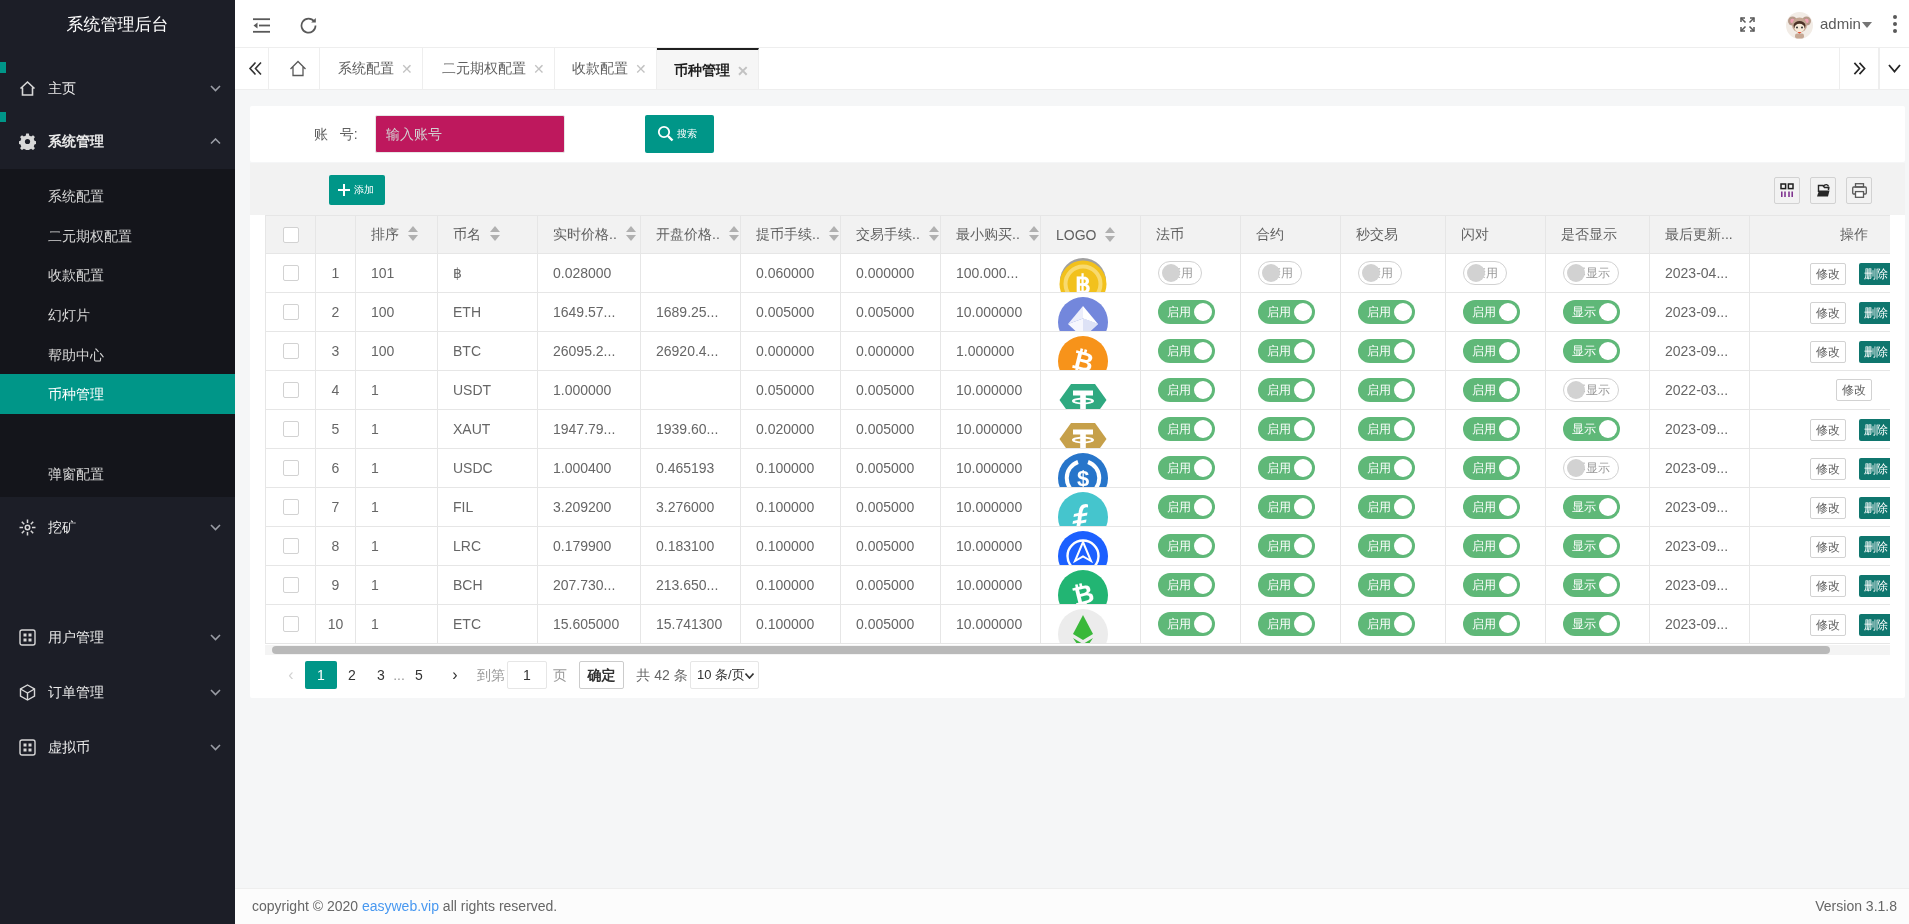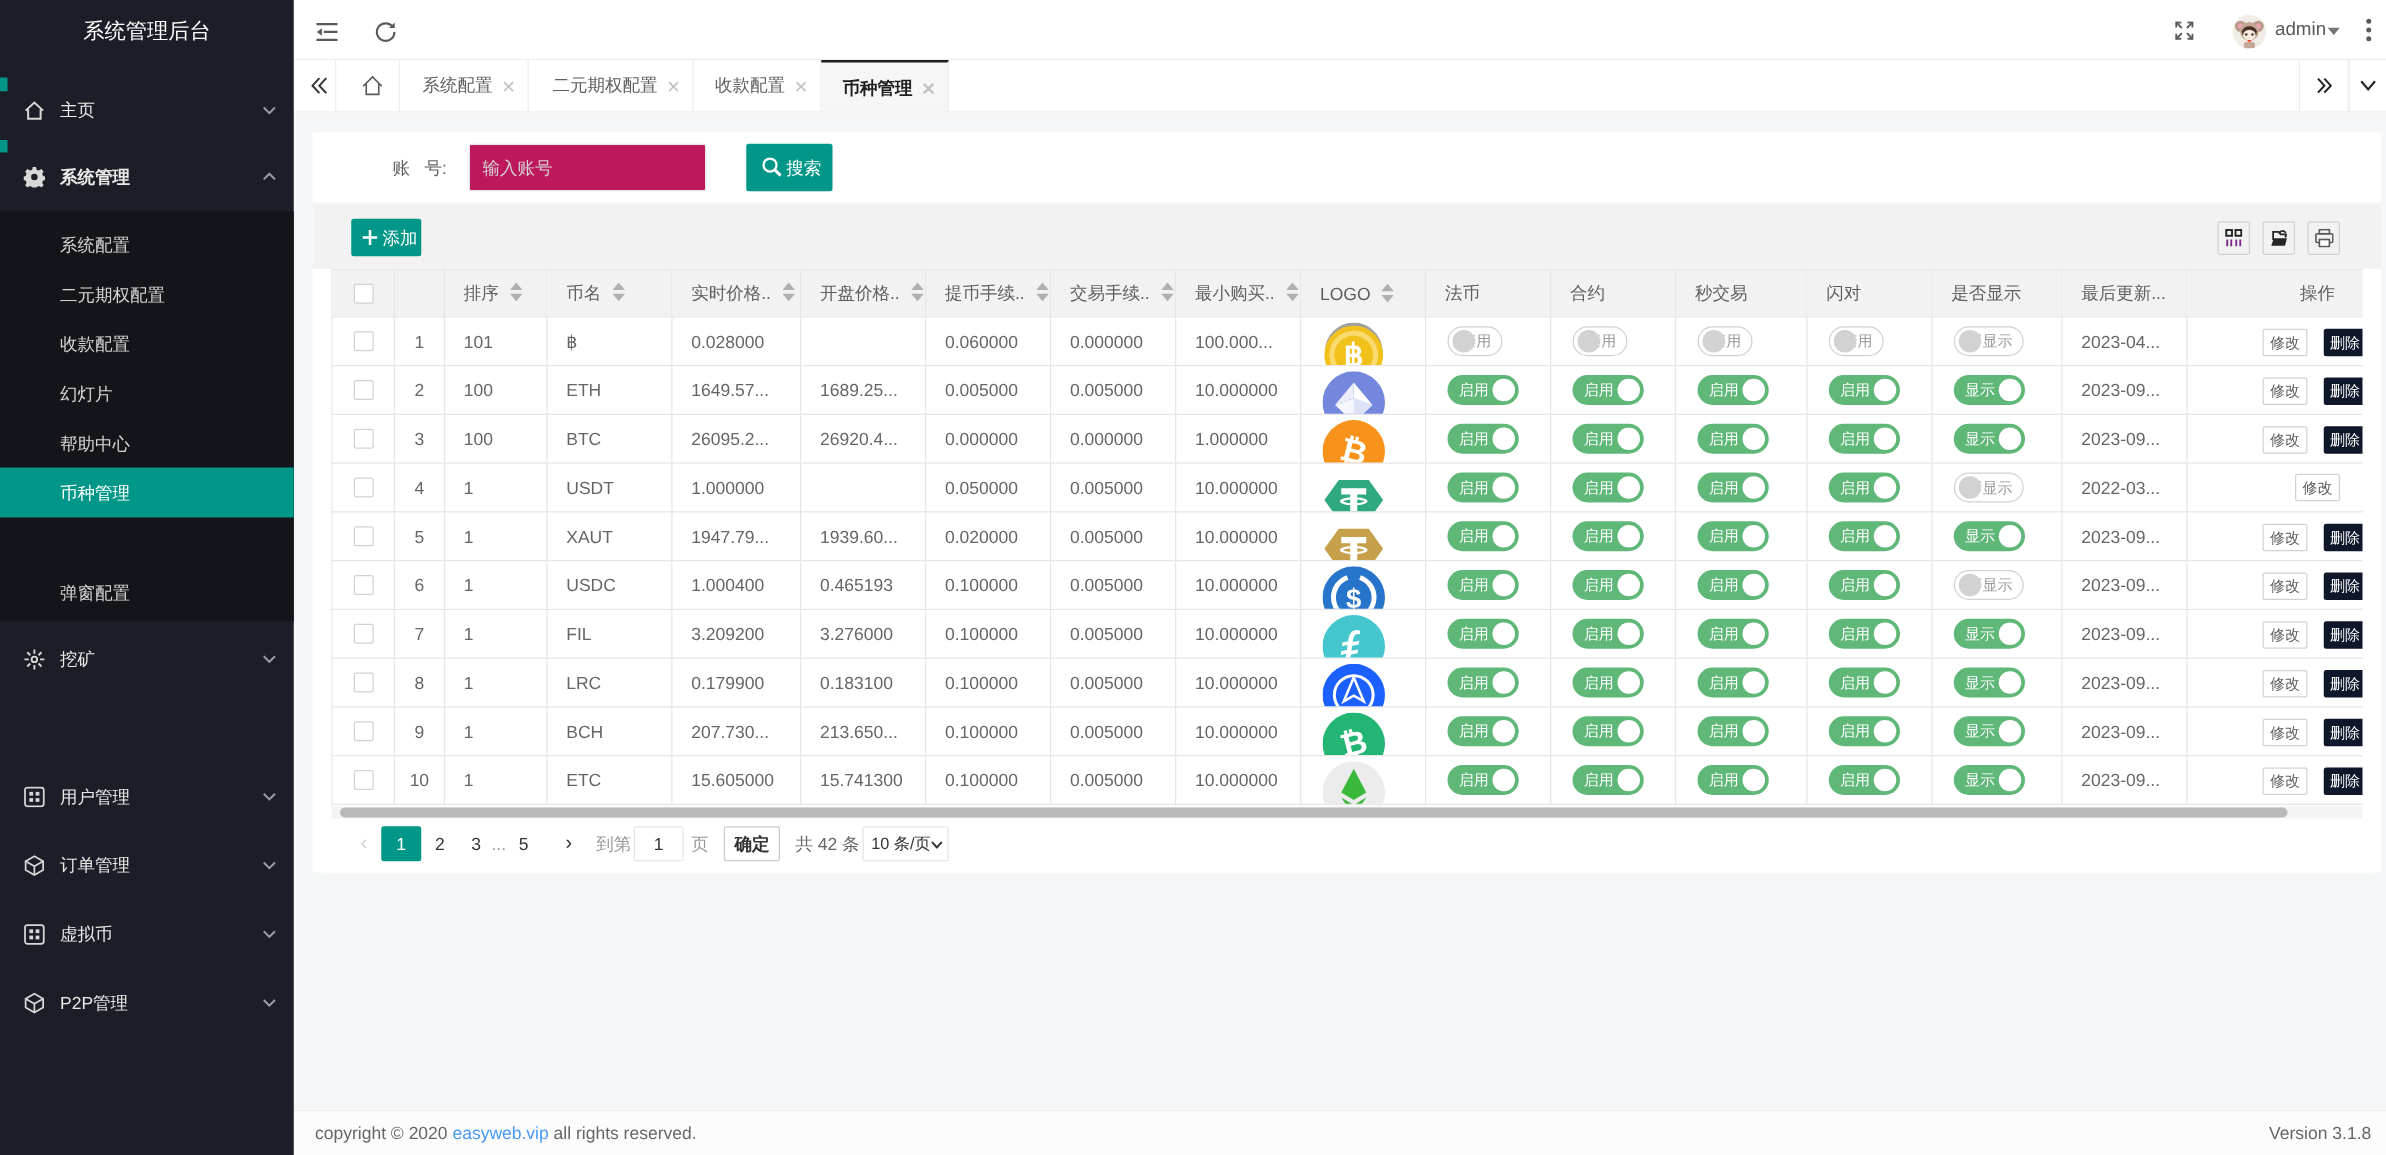--- a/index.html
+++ b/index.html
@@ -26,21 +26,21 @@
 .tabbtn { position:absolute; top:0; height:41px; border-right:1px solid #eee; text-align:center; }
 .tab { position:absolute; top:0; height:41px; border-right:1px solid #eee; color:#5f5f5f; font-size:14px; }
 .tab .tx { position:absolute; top:0; left:0; right:28px; line-height:41px; text-align:right; }
 .tab .cls { position:absolute; right:9px; top:15px; width:12px; height:12px; color:#c2c2c2; font-size:14px; line-height:12px; }
 .tab.active { background:#f6f6f6; border-top:2px solid #1f1f1f; color:#1f1f1f; font-weight:bold; }
 
 
 #searchcard { position:absolute; left:250px; top:106px; width:1655px; height:56px; background:#fff; border-radius:2px; }
 #tablecard { position:absolute; left:250px; top:163px; width:1655px; height:535px; background:#fff; border-radius:2px; }
 #toolbar { position:absolute; left:0; top:0; width:1655px; height:52px; background:#f2f2f2; }
-.btn-teal { background:#009688; color:#fff; border:none; border-radius:2px; font-size:14px; font-family:"Liberation Sans",sans-serif; }
+.btn-teal { background:#009688; color:#fff; border:none; border-radius:2px; font-size:10px; font-family:"Liberation Sans",sans-serif;margin-left:48px; }
 .iconbox { position:absolute; top:14px; width:26px; height:27px; border:1px solid #d2d2d2; border-radius:2px; background:transparent; }
 
 
 #twrap { position:absolute; left:15px; top:52px; width:1625px; height:440px; overflow:hidden; }
 table.lt { border-collapse:collapse; table-layout:fixed; width:1693px; }
 table.lt th { background:#f2f2f2; font-weight:normal; color:#5f5f5f; font-size:14px; height:38px; border:1px solid #e6e6e6; text-align:left; padding:0 0 0 15px; white-space:nowrap; overflow:hidden; }
 table.lt td { border:1px solid #e6e6e6; font-size:14px; color:#666; height:38px; padding:0; background:#fff; }
 table.lt tr.even td { background:#fff; }
 .cc { height:38px; line-height:38px; overflow:hidden; white-space:nowrap; padding:0 15px; }
 .ccc.sws { justify-content:flex-start; padding-left:17px; }
@@ -49,21 +49,21 @@
 
 .sw { display:inline-block; height:24px; border-radius:12px; position:relative; vertical-align:middle; }
 .sw.on { background:#5FB878; color:#fff; }
 .sw.on .knob { position:absolute; right:3px; top:3px; width:18px; height:18px; border-radius:50%; background:#fff; }
 .sw.on .swt { display:inline-block; margin:0 24px 0 9px; line-height:24px; font-size:12px; }
 .sw.off { background:#fff; border:1px solid #d2d2d2; color:#999; }
 .sw.off .knob { position:absolute; left:3px; top:2px; width:18px; height:18px; border-radius:50%; background:#d2d2d2; }
 .sw.off .swt { display:inline-block; margin:0 8px 0 10px; line-height:22px; font-size:12px; }
 .xbtn { display:inline-block; height:22px; line-height:20px; padding:0 5px; font-size:12px; border-radius:2px; }
 .xbtn.plain { border:1px solid #d2d2d2; background:#fff; color:#5f5f5f; line-height:20px; }
-.xbtn.red { background:#0f172a; color:#fff; line-height:22px; }
+.xbtn.red { background:#0f766e; color:#fff; line-height:22px; }
 .cbx { display:inline-block; width:16px; height:16px; border:1px solid #d2d2d2; border-radius:2px; background:#fff; vertical-align:middle; }
 .logo { position:relative; display:inline-block; width:50px; height:50px; margin-top:4px; }
 
 
 #hsb { position:absolute; left:15px; top:482px; width:1625px; height:10px; background:#f4f4f4; }
 #hsb .thumb { position:absolute; left:7px; top:1px; width:1558px; height:8px; background:#b9b9b9; border-radius:4px; }
 
 
 #pager { position:absolute; left:15px; top:492px; width:1625px; height:43px; background:#fff; }
 .pg { position:absolute; top:6px; height:28px; line-height:28px; font-size:14px; color:#333; text-align:center; }
@@ -156,32 +156,20 @@
     <svg class="nicon" viewBox="0 0 17 17">
         <g stroke="#d8d8d8" stroke-width="1.4" fill="none">
           <rect x="1" y="1" width="15" height="15" rx="2"></rect>
           <rect x="4.5" y="4.5" width="3" height="3" fill="#d8d8d8" stroke="none"></rect>
           <rect x="9.5" y="4.5" width="3" height="3" fill="#d8d8d8" stroke="none"></rect>
           <rect x="4.5" y="9.5" width="3" height="3" fill="#d8d8d8" stroke="none"></rect>
           <rect x="9.5" y="9.5" width="3" height="3" fill="#d8d8d8" stroke="none"></rect>
         </g>
       </svg>
     <div class="ntext">虚拟币</div>
-    <svg class="chev" viewBox="0 0 11 7">
-        <path d="M1 1 L5.5 5.5 L10 1" fill="none" stroke="#9a9da5" stroke-width="1.6"></path>
-      </svg>
-  </div>
-  <div class="navitem" style="top:780px;">
-    <svg class="nicon" viewBox="0 0 17 17">
-        <g stroke="#d8d8d8" stroke-width="1.4" fill="none">
-          <path d="M8.5 1 L15.5 5 V12 L8.5 16 L1.5 12 V5 Z"></path>
-          <path d="M1.5 5 L8.5 9 L15.5 5 M8.5 9 V16"></path>
-        </g>
-      </svg>
-    <div class="ntext">P2P管理</div>
     <svg class="chev" viewBox="0 0 11 7">
         <path d="M1 1 L5.5 5.5 L10 1" fill="none" stroke="#9a9da5" stroke-width="1.6"></path>
       </svg>
   </div>
 </div>
 
 <div id="header">
   <svg class="abs" style="left:18px;top:18px;" width="18" height="15" viewBox="0 0 18 15">
       <g stroke="#595959" stroke-width="1.8" fill="none">
         <path d="M0 1.2 H17"></path>

